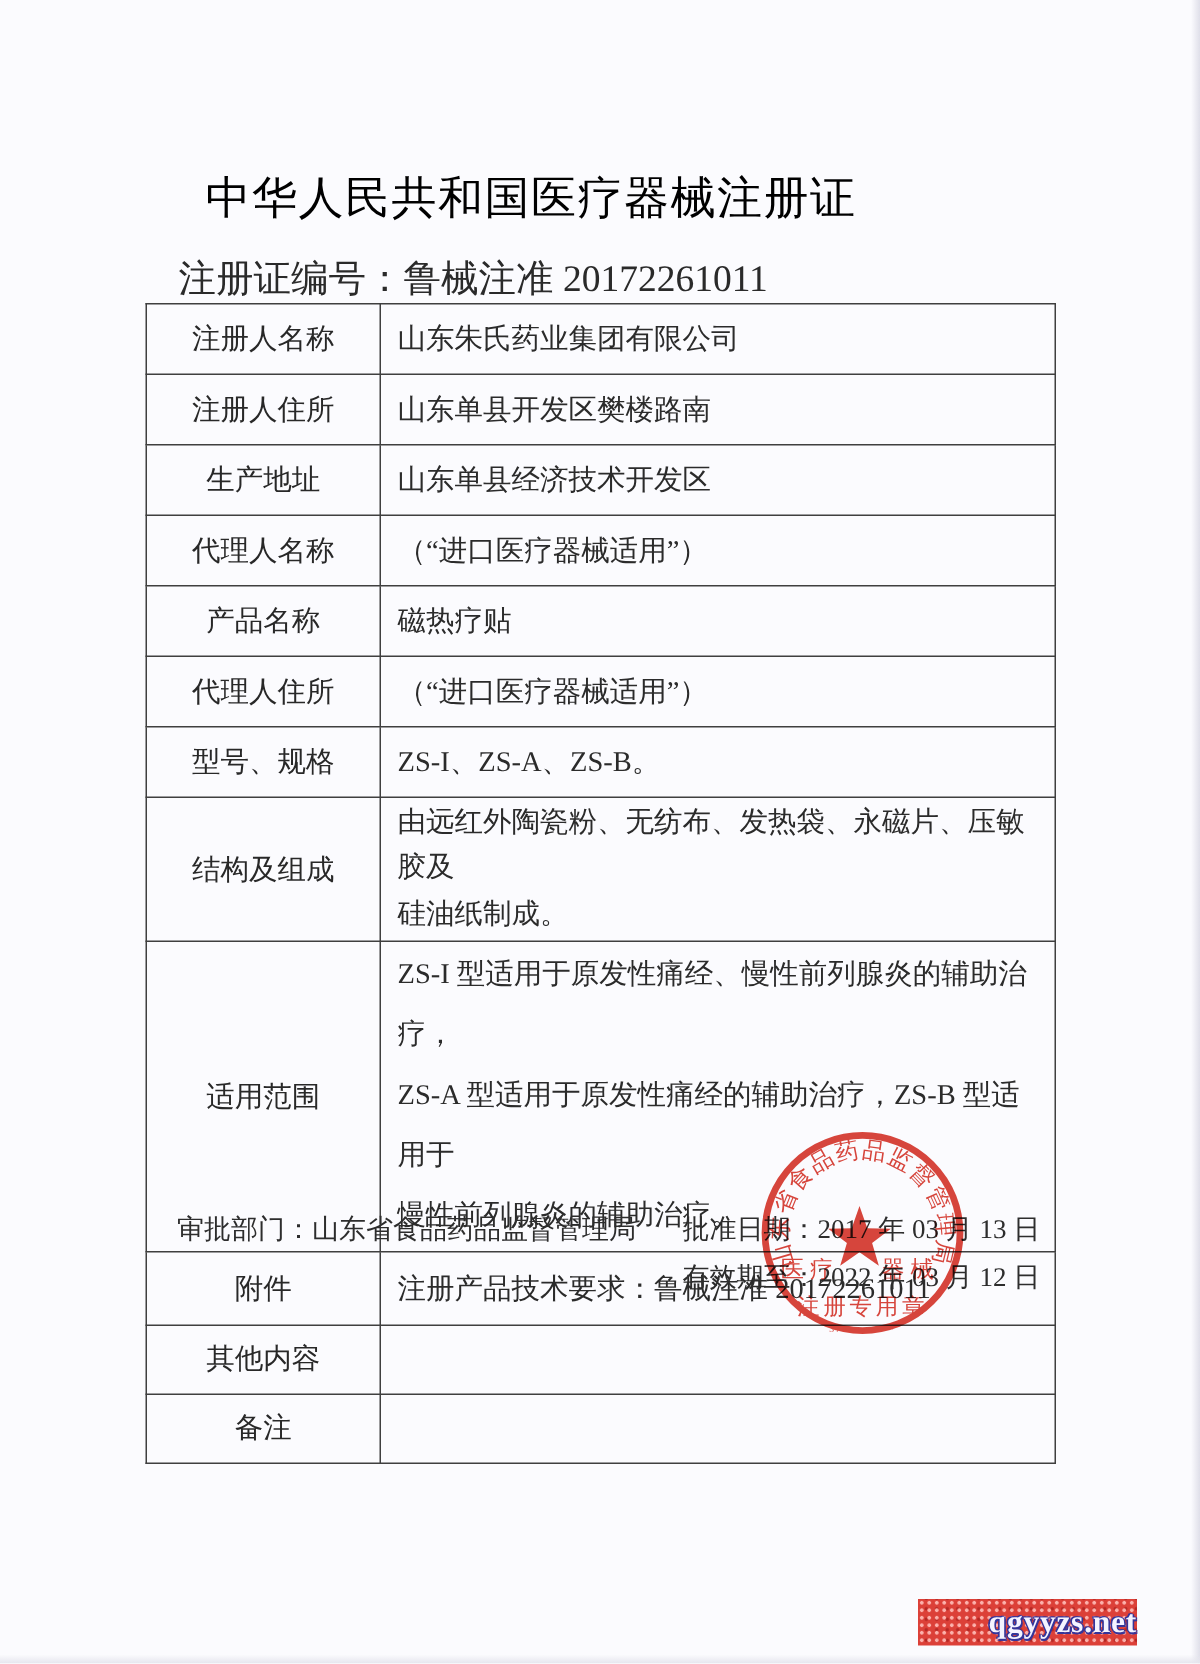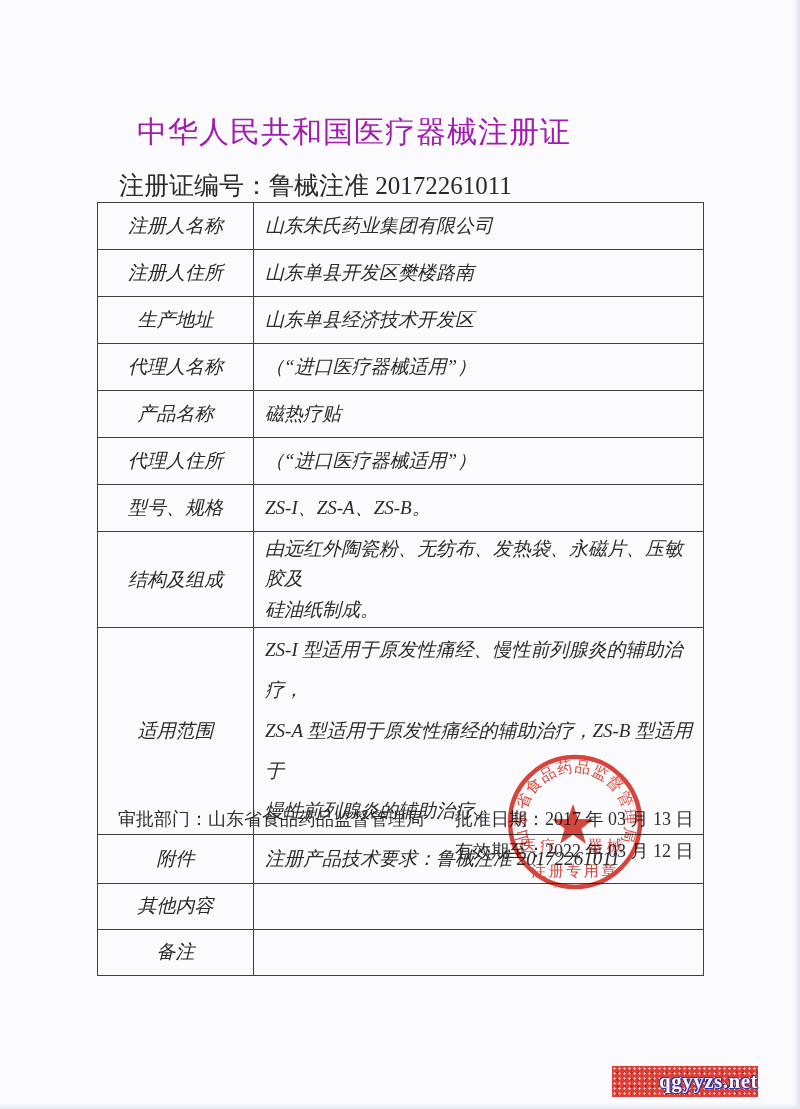--- a/index.html
+++ b/index.html
@@ -9,32 +9,32 @@
     font-family:"Liberation Serif","DejaVu Serif",serif;
     color:#2d2d2d;
   }
   .scan-edge-right{position:absolute;right:0;top:0;width:6px;height:100%;
     background:linear-gradient(to right,rgba(220,220,230,0),#dfdfe9);}
   .scan-edge-bottom{position:absolute;left:0;bottom:0;width:100%;height:6px;
     background:linear-gradient(to bottom,rgba(228,228,236,0),#e6e6ee);}
 
   .page-title{
     position:absolute;top:90px;left:0;width:708px;text-align:center;
-    font-size:30px;letter-spacing:1px;font-weight:500;color:#a21caf;margin-top:22px;
+    font-size:30px;letter-spacing:1px;font-weight:500;color:#000000;margin-top:22px;
   }
   .cert-no{
     position:absolute;top:169px;left:119px;font-size:25px;color:#2a2a2a;
   }
 
   table.cert{
     position:absolute;top:202px;left:97px;width:607px;
     border-collapse:collapse;table-layout:fixed;
     font-size:19px;color:#2b2b2b;
   }
-  table.cert td{border:1.8px solid #3f3f3f;vertical-align:middle;overflow:hidden;font-style:italic;}
+  table.cert td{border:1.8px solid #3f3f3f;vertical-align:middle;overflow:hidden;}
   td.lbl{width:153px;text-align:center;color:#282828;}
   td.val{padding:2px 8px 2px 11px;}
   tr.h42 td{height:42px;}
   tr.h57 td{height:57px;}
   tr.h119 td{height:119px;}
   tr.h44 td{height:44px;}
   tr.h41 td{height:41px;}
   .pre{white-space:pre-line;}
   tr.struct td.val{line-height:1.6;}
   tr.scope td.val{line-height:2.12;}

